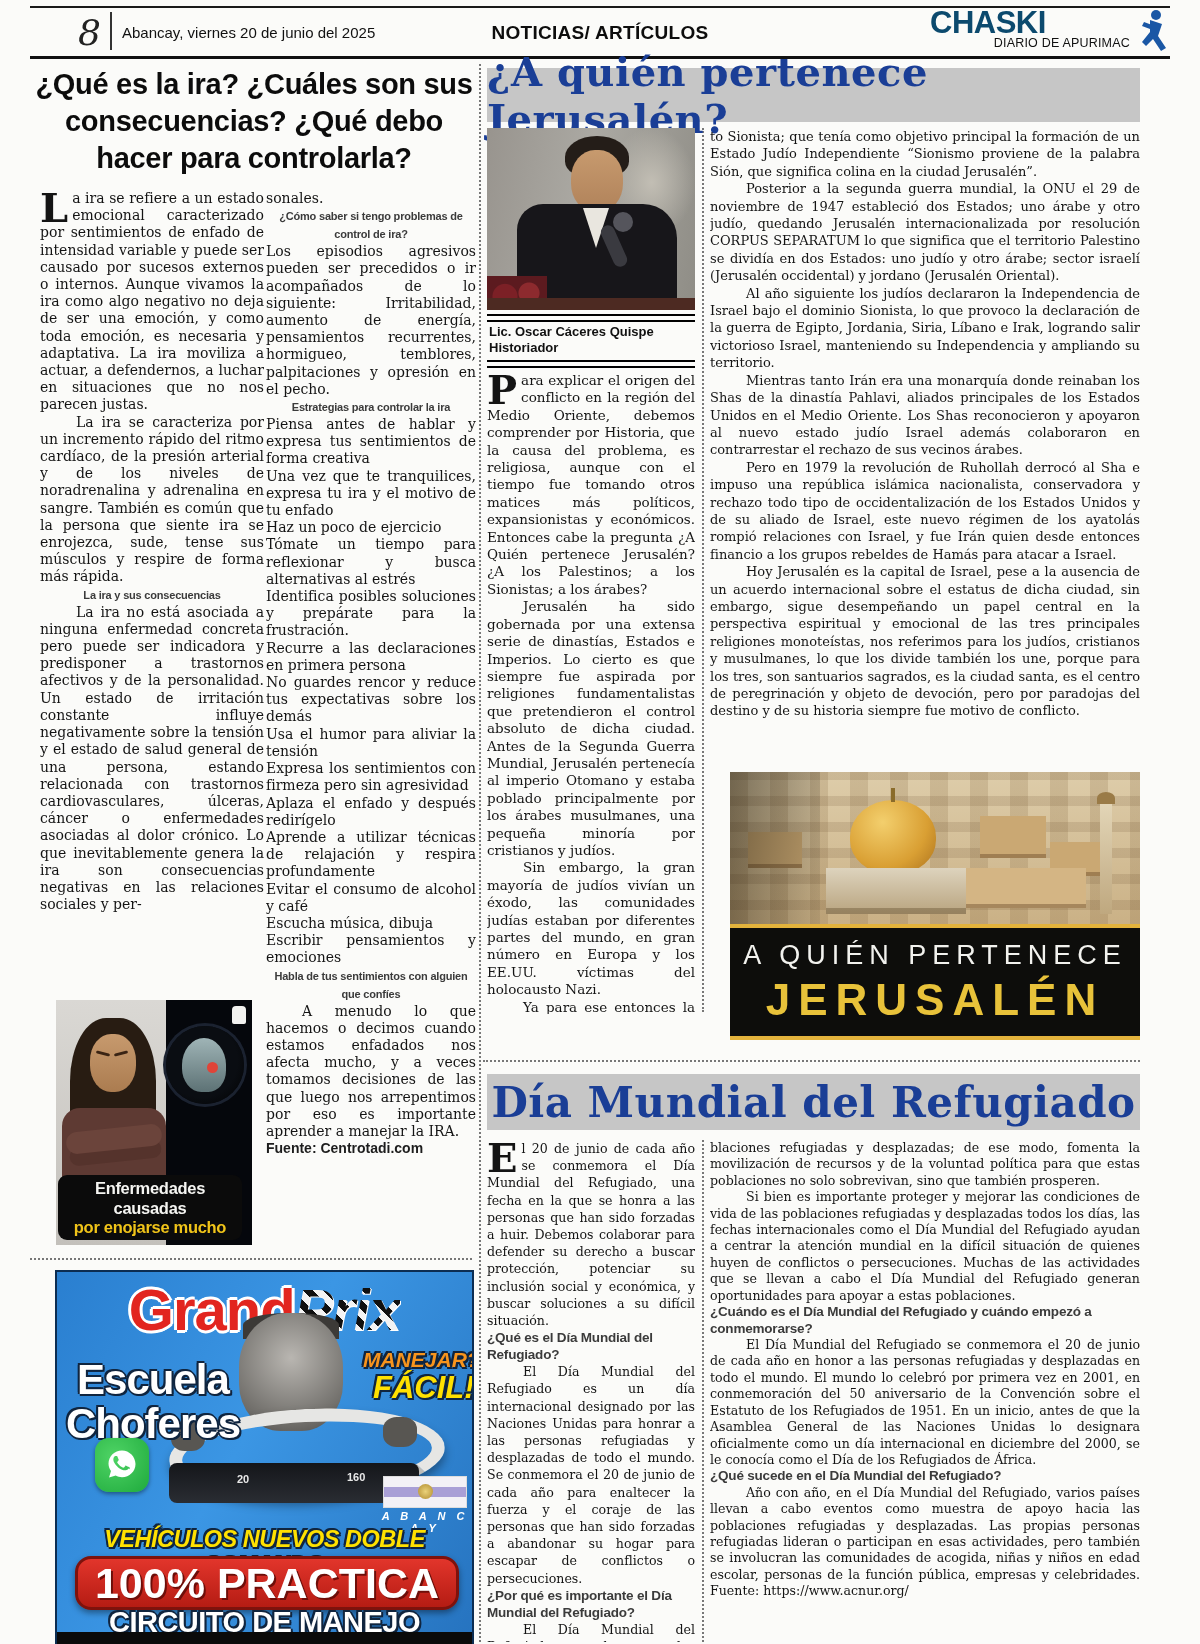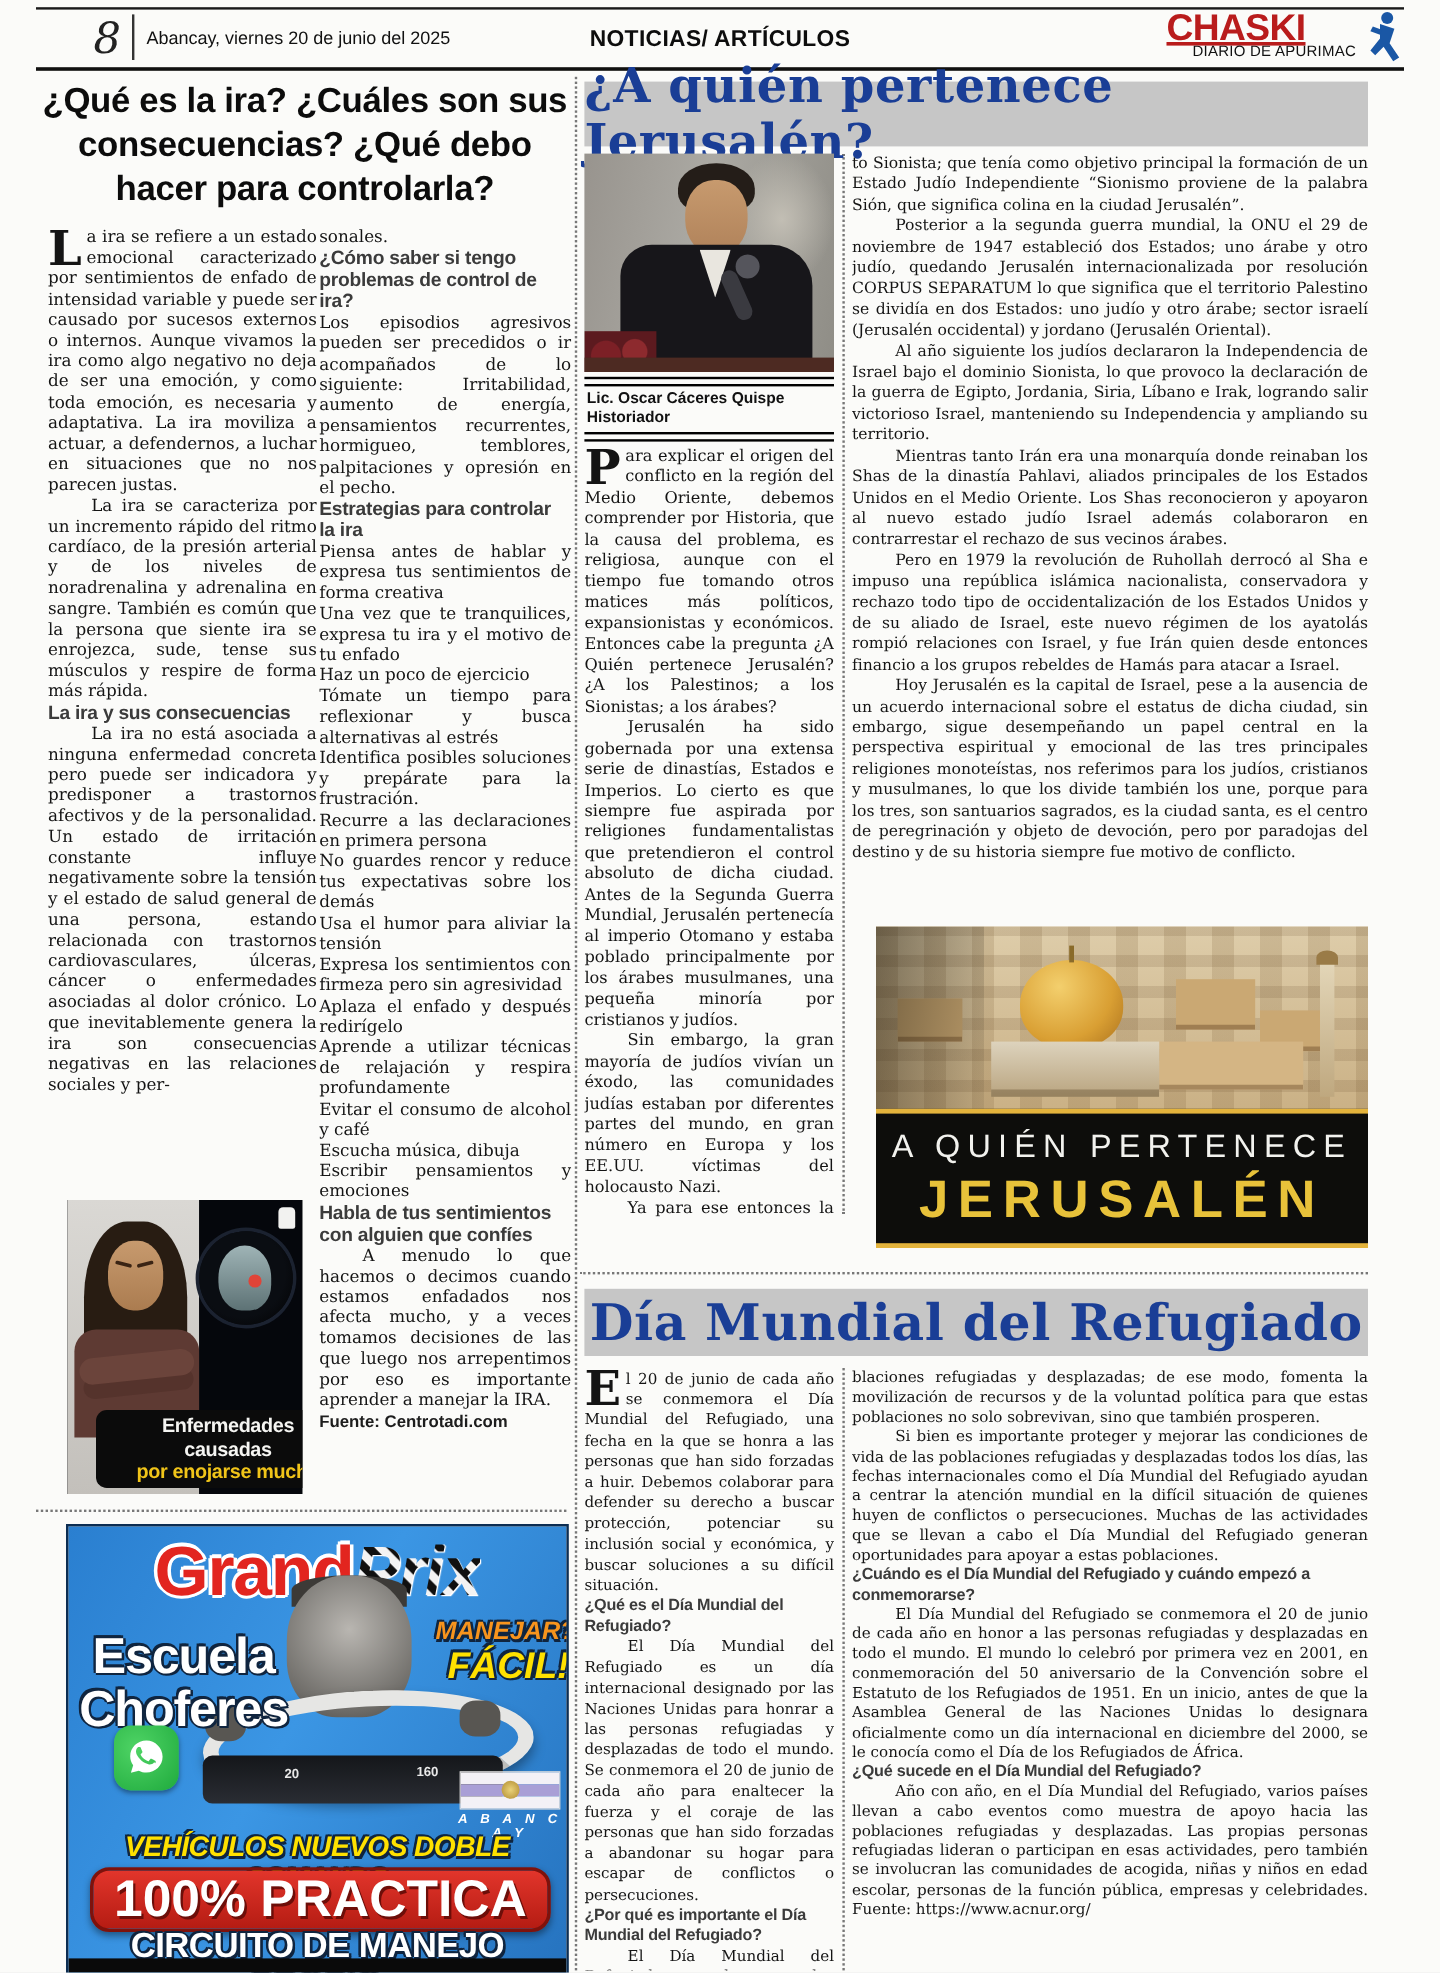--- a/index.html
+++ b/index.html
@@ -7,37 +7,37 @@
         font-family:"DejaVu Serif",serif;color:#141414;}
   .abs{position:absolute;}
 
   
   .hairline{height:2px;background:#1a1a1a;}
   .thickline{height:3px;background:#111;}
   #page-num{font-family:"DejaVu Serif",serif;font-style:italic;font-size:36px;color:#222;}
   #hdr-vline{width:2px;background:#333;}
   #hdr-date{font-family:"Liberation Sans",sans-serif;font-size:15px;color:#111;}
   #hdr-section{font-family:"Liberation Sans",sans-serif;font-weight:bold;font-size:19px;letter-spacing:.3px;color:#0d0d0d;}
-  #masthead{font-family:"Liberation Sans",sans-serif;font-weight:900;font-size:31px;letter-spacing:-.5px;color:#b91c1c;line-height:30px;text-align:center;text-decoration:underline;}
+  #masthead{font-family:"Liberation Sans",sans-serif;font-weight:900;font-size:31px;letter-spacing:-.5px;color:#0c4a6e;line-height:30px;text-align:left;}
   #masthead-sub{font-family:"Liberation Sans",sans-serif;font-size:12.5px;color:#111;text-align:right;letter-spacing:.2px;}
 
   
   .vdot{width:0;border-left:2px dotted #777;}
   .hdot{height:0;border-top:2px dotted #777;}
   .dblrule{height:4px;border-top:2px solid #000;border-bottom:2px solid #000;}
 
   
   .col{text-align:justify;overflow:hidden;}
   .col p{margin:0;}
   .col p.ind{text-indent:36px;}
   .col p.sub{font-family:"Liberation Sans",sans-serif;font-weight:bold;color:#3b3b3b;text-align:left;letter-spacing:-.2px;}
   .col p.src{font-family:"Liberation Sans",sans-serif;font-weight:bold;color:#1d1d1d;text-align:left;}
   .dropcap{float:left;font-size:40px;line-height:32px;padding:2px 4px 0 0;font-weight:bold;}
   .c-ira{font-size:14px;line-height:17.2px;}
-  .c-ira p.sub{font-size:16px;line-height:18px;}
+  .c-ira p.sub{font-size:11px;line-height:18px;text-align:center;}
   .c-jn{font-size:13.5px;line-height:17.4px;}
   .c-jw{font-size:13px;line-height:17.4px;}
   .c-rn{font-size:12.6px;line-height:17.2px;}
   .c-rn p.sub{font-size:13.5px;line-height:17px;}
   .c-rw{font-size:12.6px;line-height:16.4px;}
   .c-rw p.sub{font-size:13.5px;line-height:16.5px;}
 
   #ira-title{font-family:"Liberation Sans",sans-serif;font-weight:bold;font-size:29px;line-height:37px;text-align:center;color:#0c0c0c;letter-spacing:-.3px;}
 
   .band-title{background:#c6c6c6;display:flex;align-items:center;justify-content:center;
@@ -195,21 +195,21 @@
       <div class="an-brow" style="left:58px;top:52px;transform:rotate(-14deg);"></div>
       <div class="an-body"></div>
       <div class="an-arm"></div>
     </div>
     <div class="an-scanbg">
       <div class="an-scan"></div>
       <div class="an-skull"></div>
       <div class="an-spot"></div>
     </div>
     <div class="an-hand"></div>
-    <div class="abs" id="anger-caption" style="left:24px;bottom:5px;width:180px;padding:3px 20px;">
+    <div class="abs" id="anger-caption" style="left:2px;bottom:5px;width:180px;padding:3px 2px;">
       <div id="anger-cap1">Enfermedades causadas</div>
       <div id="anger-cap2">por enojarse mucho</div>
     </div>
   </div>
 
   <div class="abs band-title" style="left:487px;top:68px;width:653px;height:54px;font-size:40px;">¿A quién pertenece Jerusalén?</div>
 
   <div class="abs" id="portrait" style="left:487px;top:128px;width:208px;height:182px;">
     <div class="po-light"></div>
     <div class="po-hair"></div>

